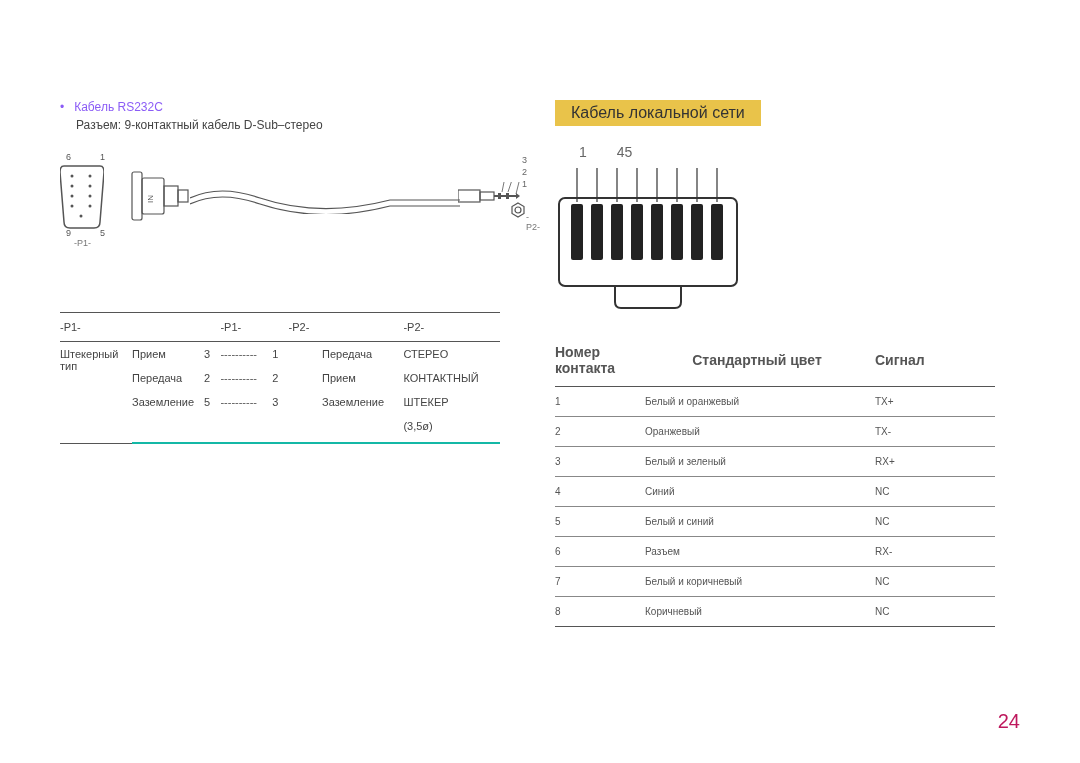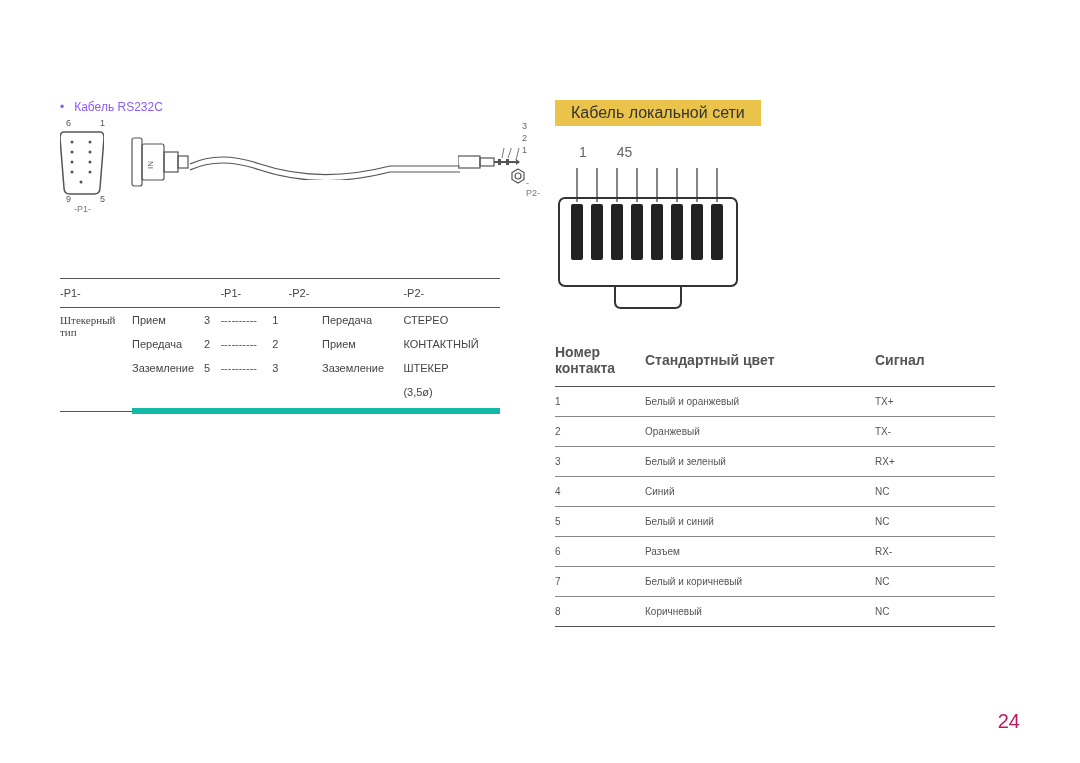--- a/index.html
+++ b/index.html
@@ -46,21 +46,21 @@
   .plug-labels { position:absolute; left:462px; top:2px; font-size:9px; color:#666; line-height:12px; }
   .hex-nut { position:absolute; left:450px; top:50px; }
   .p2-text { position:absolute; left:466px; top:60px; font-size:9px; color:#777; }
 
   
   .pin-table { border-collapse: collapse; width: 440px; font-size: 11px; color:#444; }
   .pin-table th, .pin-table td {
     text-align: left; padding: 6px 8px 6px 0; vertical-align: top;
   }
   .pin-table .hdr-row td, .pin-table .hdr-row th { border-top: 1px solid #555; border-bottom: 1px solid #555; font-weight: normal; padding-top:8px; padding-bottom:8px;}
-  .pin-table .last-row td { border-bottom: 6px solid #14b8a6; padding-bottom:10px; }
+  .pin-table .last-row td { border-bottom: 2px solid #14b8a6; padding-bottom:10px; }
   .pin-table td:first-child { width:72px; }
   .pin-table td.dash { color:#555; }
 
   
   .section-title {
     display:inline-block;
     background:#e9c34a;
     color:#333;
     font-size:16px;
     padding:4px 16px;
@@ -73,31 +73,32 @@
   .rj45-labels .n1 { margin-right:26px; margin-left:8px;}
   .rj45-body {
     position:absolute; top:24px; left:0;
   }
 
   .lan-table { border-collapse: collapse; width: 440px; font-size:11px; color:#444; }
   .lan-table th { text-align:left; font-weight:bold; font-size:14px; color:#555; padding: 6px 6px 10px 0; border-bottom:1px solid #555;}
   .lan-table td { padding: 9px 6px 9px 0; border-bottom:1px solid #888; font-size:10px; color:#555;}
   .lan-table tr:last-child td { border-bottom:1px solid #555; }
   .lan-table th:nth-child(1){width:90px;}
-  .lan-table th:nth-child(2){width:230px;}
+  .lan-table th:nth-child(2){width:230px;text-align:center;}
 
   .page-number {
     position:absolute; bottom:30px; right:60px; font-size:20px; color:#be185d;
   }
 </style>
 </head>
 <body>
 
 <div class="col-left">
   <div class="bullet-line">Кабель RS232C</div>
+  <div class="sub-line">Разъем: 9-контактный кабель D-Sub–стерео</div>
 
   <div class="cable-diagram">
     <span class="dsub-label-6">6</span>
     <span class="dsub-label-1">1</span>
     <div class="dsub-face">
       <svg width="44" height="70" viewBox="0 0 44 70">
         <path d="M4 4 L40 4 Q44 4 44 10 L40 60 Q40 66 34 66 L10 66 Q4 66 4 60 L0 10 Q0 4 4 4 Z" fill="none" stroke="#555" stroke-width="1.5"></path>
         <circle cx="12" cy="14" r="1.5" fill="#555"></circle>
           <circle cx="30" cy="14" r="1.5" fill="#555"></circle>
         <circle cx="12" cy="24" r="1.5" fill="#555"></circle>
@@ -163,21 +164,21 @@
       <td>-P1-</td>
       <td></td>
           <td></td>
       <td>-P1-</td>
       <td></td>
       <td>-P2-</td>
       <td></td>
       <td>-P2-</td>
     </tr>
     <tr>
-      <td rowspan="4" style="border-bottom:1px solid #555;font-family:Liberation Serif, serif;">Штекерный тип</td>
+      <td rowspan="4" style="border-bottom:1px solid #555;">Штекерный тип</td>
       <td>Прием</td>
       <td>3</td>
       <td class="dash">----------</td>
       <td>1</td>
       <td></td>
       <td>Передача</td>
       <td>СТЕРЕО</td>
     </tr>
     <tr>
       <td>Передача</td>

